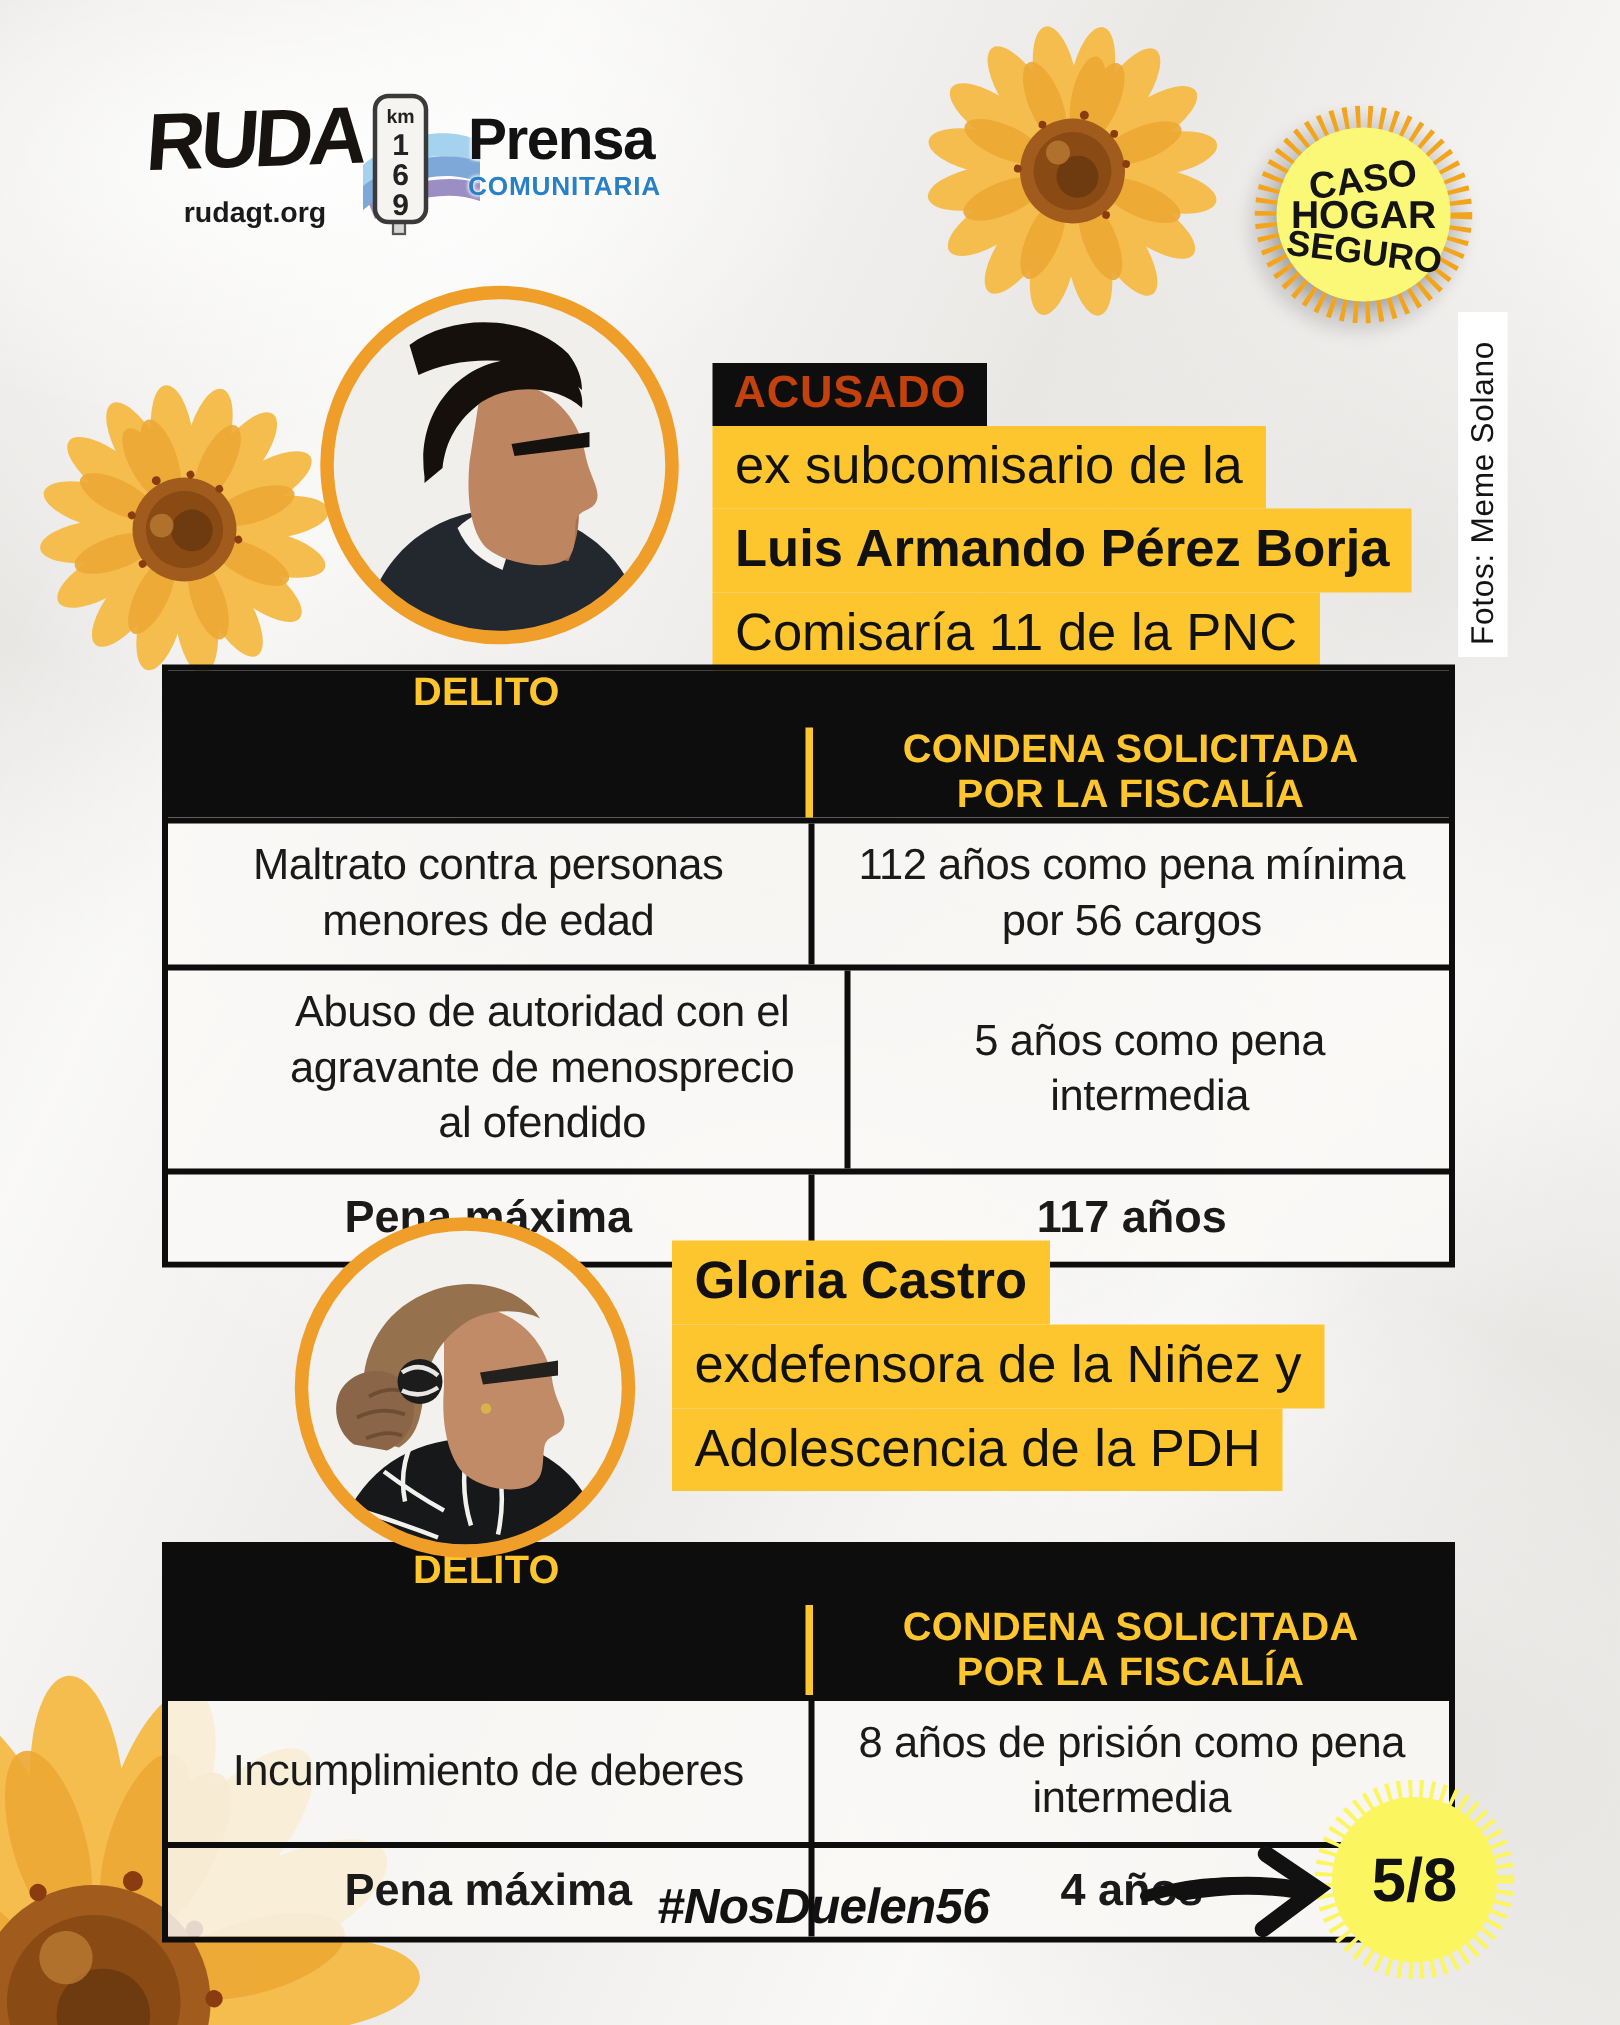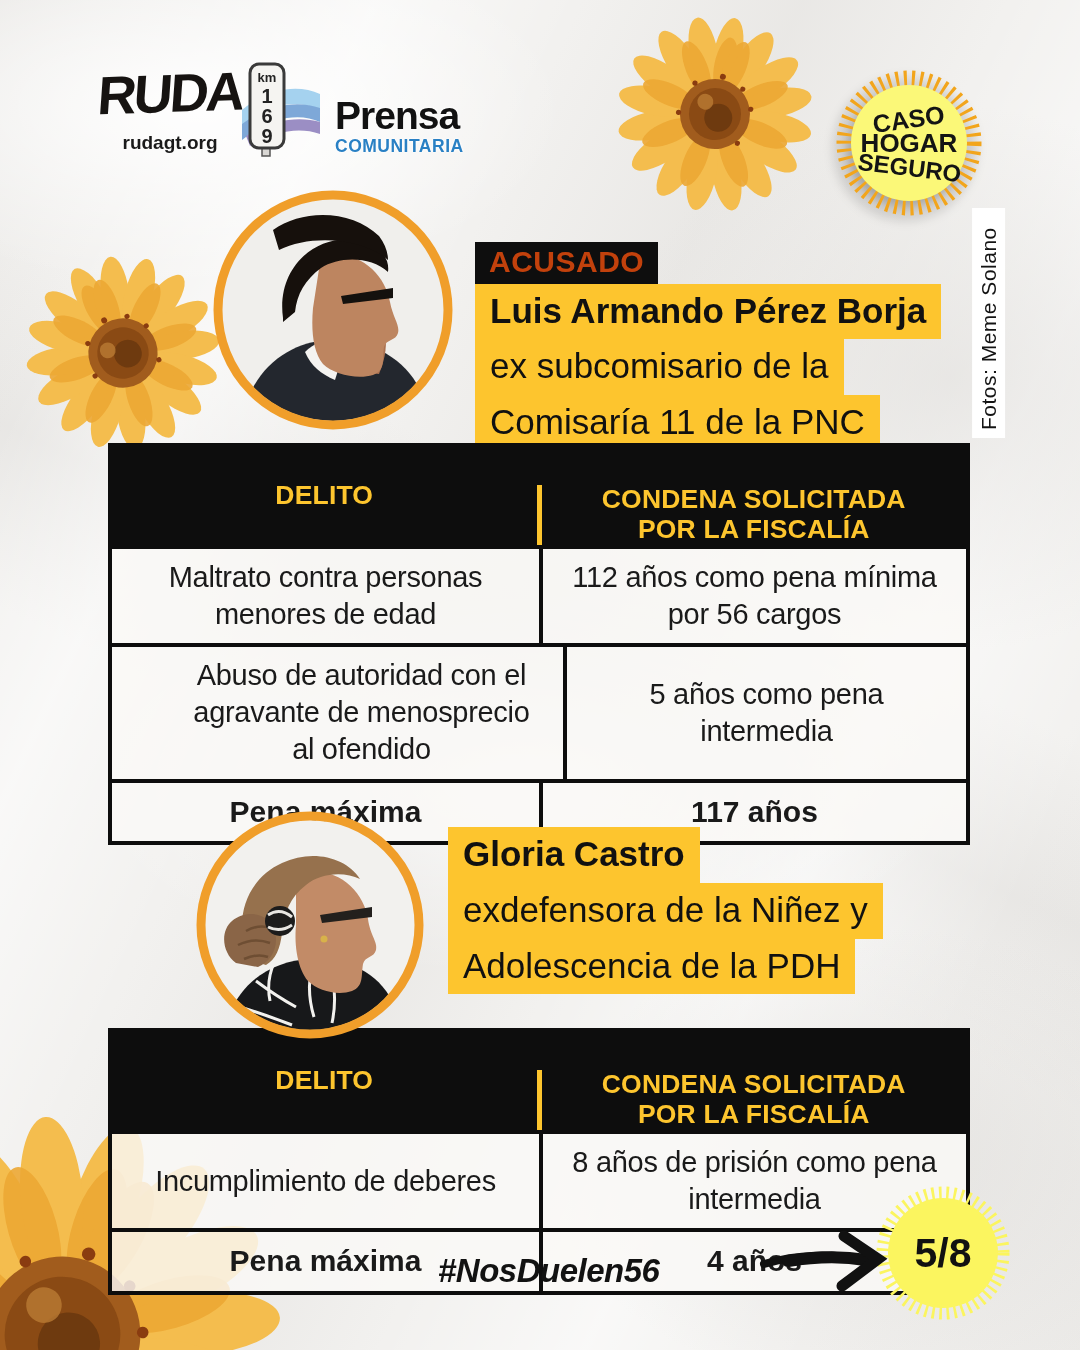--- a/index.html
+++ b/index.html
@@ -28,21 +28,21 @@
   
   .stack{display:flex;flex-direction:column;align-items:flex-start;}
   .tag-box{background:#0e0e0e;color:#c2410c;font-weight:900;font-size:30px;
     padding:4px 14px 6px;line-height:1.05;letter-spacing:.5px;}
   .hl{background:#fdc52e;color:#111;font-size:35px;padding:5px 15px 7px;line-height:1.25;}
   .hl.name{font-weight:900;}
 
   
   .dtable{border:4px solid #0d0d0d;background:transparent;}
   .thead{display:flex;background:#0d0d0d;color:#fdc52e;}
-  .th{width:50%;display:flex;flex-direction:column;align-items:center;justify-content:center;
+  .th{width:50%;display:flex;flex-direction:column;align-items:center;
     font-weight:900;font-size:26.5px;line-height:1.12;text-align:center;letter-spacing:.2px;}
   .th + .th{border-left:5px solid #fdc52e;margin-top:38px;}
   .trow{display:flex;border-top:4px solid #0d0d0d;background:rgba(250,249,247,.82);}
   .td{width:50%;display:flex;align-items:center;justify-content:center;text-align:center;
     font-size:29px;line-height:1.28;letter-spacing:-.3px;color:#1a1a1a;padding:10px 26px;box-sizing:border-box;}
   .td + .td{border-left:4px solid #0d0d0d;}
   .trow.bold .td{font-weight:700;font-size:30px;letter-spacing:0;}
 
   
   .hashtag{font-weight:900;font-style:italic;font-size:33px;color:#121212;letter-spacing:-.5px;}
@@ -117,21 +117,21 @@
       <path d="M6 78 C30 62 58 58 80 64 L80 76 C58 68 32 74 10 88 Z" fill="#9b8ec4"></path>
       <rect x="22" y="86" width="8" height="12" fill="#d9d7d4" stroke="#555" stroke-width="1.5"></rect>
       <rect x="10" y="6" width="34" height="84" rx="9" fill="#f5f4f1" stroke="#3a3a3a" stroke-width="3"></rect>
       <text x="27" y="24" text-anchor="middle" font-size="13" font-weight="bold" fill="#222" font-family="Liberation Sans, sans-serif">km</text>
       <text x="27" y="45" text-anchor="middle" font-size="20" font-weight="bold" fill="#222" font-family="Liberation Sans, sans-serif">1</text>
       <text x="27" y="65" text-anchor="middle" font-size="20" font-weight="bold" fill="#222" font-family="Liberation Sans, sans-serif">6</text>
       <text x="27" y="85" text-anchor="middle" font-size="20" font-weight="bold" fill="#222" font-family="Liberation Sans, sans-serif">9</text>
     </svg>
   </div>
 
-  <div class="abs" style="left:312px;top:96px;margin-left:23px;">
+  <div class="abs" style="left:312px;top:74px;">
     <div class="prensa-word">Prensa</div>
     <div class="comunitaria-word">COMUNITARIA</div>
   </div>
 
   <svg class="abs" style="left:615px;top:14px;" width="200" height="200" viewBox="-100 -100 200 200">
     <use href="#sunflower" transform="rotate(12)"></use>
   </svg>
 
   <svg class="abs" style="left:828px;top:62px;filter:drop-shadow(-4px 6px 5px rgba(0,0,0,.3));" width="162" height="162" viewBox="0 0 162 162">
     <circle cx="81" cy="81" r="64" fill="none" stroke="#f2a51c" stroke-width="17" stroke-dasharray="3 5"></circle>
@@ -161,22 +161,22 @@
       <path d="M108 66 C146 58 172 84 177 112 C180 128 187 135 185 143 C183 151 173 149 171 157 C169 170 173 180 160 185 C144 190 120 184 110 174 C100 162 98 140 100 118 Z" fill="#bd8560"></path>
       <path d="M70 128 C62 70 116 34 160 56 C174 64 176 74 175 82 C158 66 126 66 108 78 C92 90 84 104 82 122 L70 132 Z" fill="#16100c"></path>
       <path d="M60 40 C90 18 140 20 166 46 C172 54 175 62 175 70 C150 48 98 44 66 60 Z" fill="#16100c"></path>
       <path d="M128 106 L180 98 L180 108 L130 114 Z" fill="#14110e"></path>
     </g>
     <circle cx="120" cy="120" r="115" fill="none" stroke="#f09e2a" stroke-width="9"></circle>
   </svg>
 
   <div class="abs stack" style="left:475px;top:242px;">
     <div class="tag-box">ACUSADO</div>
+    <div class="hl">ex subcomisario de la</div>
     <div class="hl name">Luis Armando Pérez Borja</div>
-    <div class="hl">ex subcomisario de la</div>
     <div class="hl">Comisaría 11 de la PNC</div>
   </div>
 
   <div class="abs dtable" style="left:108px;top:443px;width:854px;">
     <div class="thead">
       <div class="th" style="min-height:60px;">
         <span>DELITO</span>
       </div>
       <div class="th" style="min-height:60px;">
         <span>CONDENA SOLICITADA</span>

